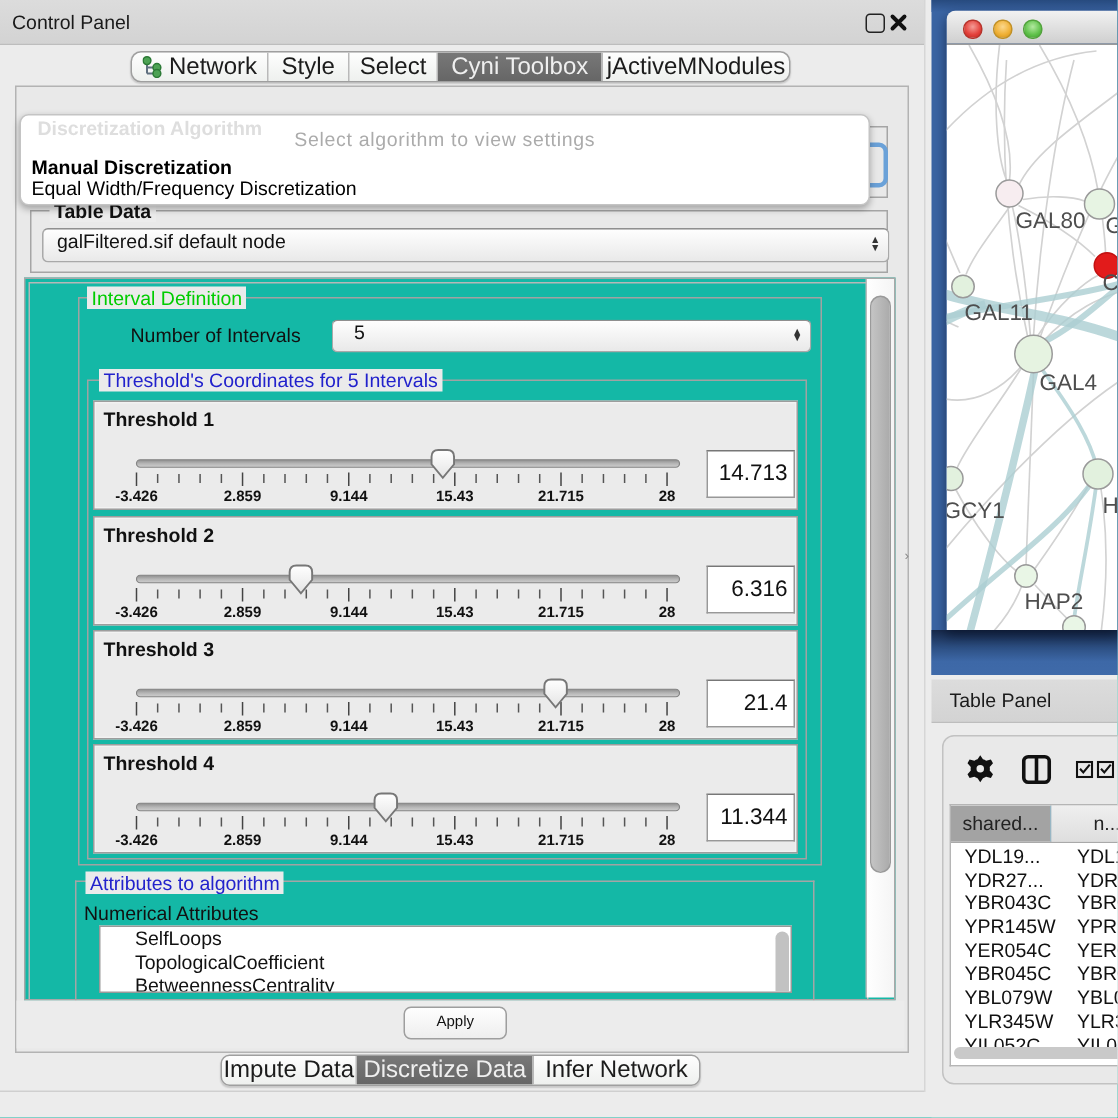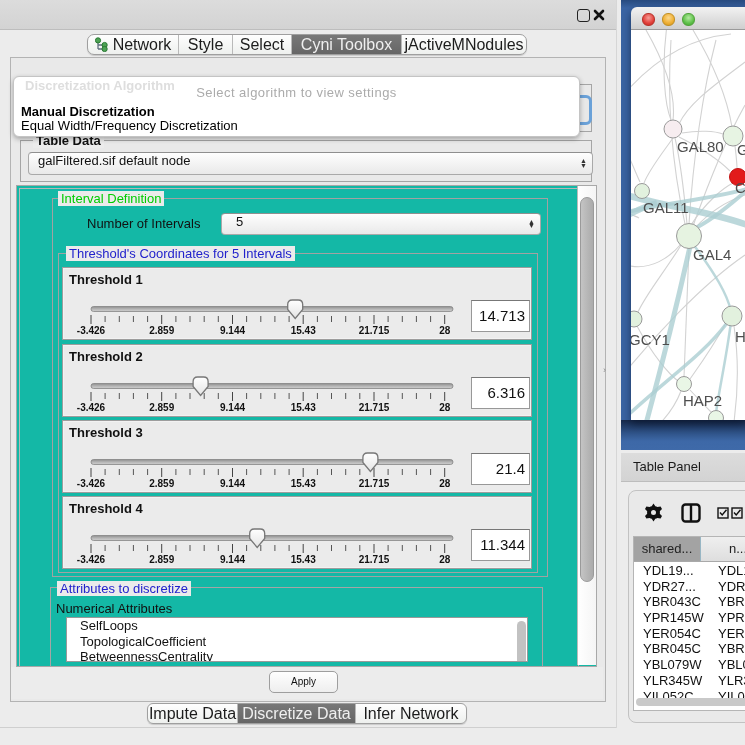--- a/index.html
+++ b/index.html
@@ -15,20 +15,21 @@
 .combo .ar{position:absolute;right:5px;top:0;bottom:0;display:flex;flex-direction:column;justify-content:center;color:#333;font-size:7px;line-height:4.5px}
 .trow{position:absolute;left:45px;width:468px;height:71px;background:#ebebeb;border:1px solid #9d9d9d;box-shadow:inset 0 0 0 1px #f2f2f2}
 .trow b{position:absolute;left:6px;top:4px;font-size:13px;color:#111}
 .tval{position:absolute;left:408px;top:32px;width:53px;height:30px;background:#fff;border:1px solid #989898;border-top-color:#777;font-size:15px;color:#111;text-align:right;line-height:30px;padding-right:4px}
 .rowtxt{height:15.7px;line-height:15.7px;font-size:13px;color:#111;white-space:nowrap}
 </style></head>
 <body>
 
 <div class="abs" style="left:0;top:0;width:616px;height:728px;background:#ececec;border-right:1px solid #d6d6d6">
   <div class="titlebar abs" style="left:0;top:0;width:616px;height:29px;line-height:29px">
+    <span style="position:absolute;left:8px">Control Panel</span>
     <span style="position:absolute;left:577px;top:9px;width:11px;height:11px;border:1.5px solid #222;border-radius:3px"></span>
     <svg style="position:absolute;left:593px;top:9px" width="12" height="12" viewBox="0 0 12 12">
         <path d="M2,2L10,10M10,2L2,10" stroke="#111" stroke-width="2.6" stroke-linecap="round"></path>
       </svg>
   </div>
 
   <div class="abs" style="left:10px;top:57px;width:594px;height:643px;border:1px solid #b3b3b3;background:#e9e9e9"></div>
 
   <div class="seg" style="left:87px;top:34px;height:19px">
     <div class="sg" style="width:90px"><svg width="13" height="15" viewBox="0 0 13 15" style="margin-right:5px">
@@ -183,24 +184,24 @@
           <text x="240.2" y="66" text-anchor="middle" font-size="10" font-weight="bold" fill="#111" font-family="Liberation Sans">15.43</text>
           <text x="311.0" y="66" text-anchor="middle" font-size="10" font-weight="bold" fill="#111" font-family="Liberation Sans">21.715</text>
           <text x="381.7" y="66" text-anchor="middle" font-size="10" font-weight="bold" fill="#111" font-family="Liberation Sans">28</text>
 <path transform="translate(185.7,31)" d="M1,5.5 Q1,1 5.5,1 H11.5 Q16,1 16,5.5 V10.5 L8.5,19.5 L1,10.5 Z" fill="url(#th310)" stroke="#777" stroke-width="1.3"></path>
 </svg>
 <div class="tval">11.344</div>
       </div>
   </div>
 
   <div class="grp" style="left:50px;top:587px;width:491px;height:90px;border-bottom:none;background:transparent"></div>
-  <div class="abs" style="left:57px;top:581px;background:#ebebeb;padding:0 3px;font-size:13px;color:#2222cc">Attributes to discretize</div>
+  <div class="abs" style="left:57px;top:581px;background:#ebebeb;padding:0 3px;font-size:13px;color:#2222cc">Attributes to algorithm</div>
   <div class="abs" style="left:56px;top:601px;font-size:13px;font-weight:normal;color:#111">Numerical Attributes</div>
   <div class="abs" style="left:66px;top:617px;width:460px;height:43px;background:#fff;border:1px solid #999;overflow:hidden">
-    <div style="padding-left:13px;font-size:13px;color:#111;line-height:15.6px">SelfLoops<br>TopologicalCoefficient<br>BetweennessCentrality</div>
+    <div style="padding-left:23px;font-size:13px;color:#111;line-height:15.6px">SelfLoops<br>TopologicalCoefficient<br>BetweennessCentrality</div>
     <div class="abs" style="right:1px;top:3px;width:9px;height:50px;background:#c2c2c2;border-radius:5px"></div>
   </div>
 
   <div class="abs" style="left:11px;top:667px;width:592px;height:32px;background:#ececec"></div>
 
   <div class="abs" style="left:269px;top:671px;width:67px;height:20px;background:linear-gradient(#fefefe,#eee);border:1px solid #9e9e9e;border-radius:5px;font-size:10px;color:#111;text-align:center;line-height:19px">Apply</div>
 
   <div class="seg" style="left:147px;top:703px;height:19px;border-radius:6px">
     <div class="sg" style="width:89px">Impute Data</div>
     <div class="sg on" style="width:117px">Discretize Data</div>

